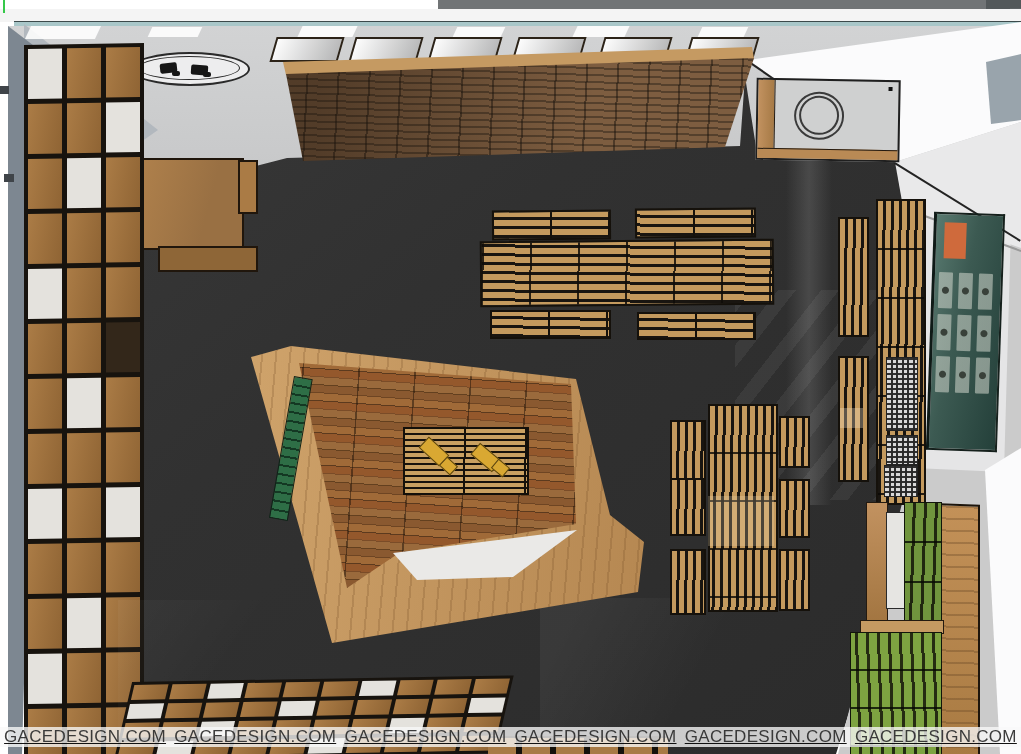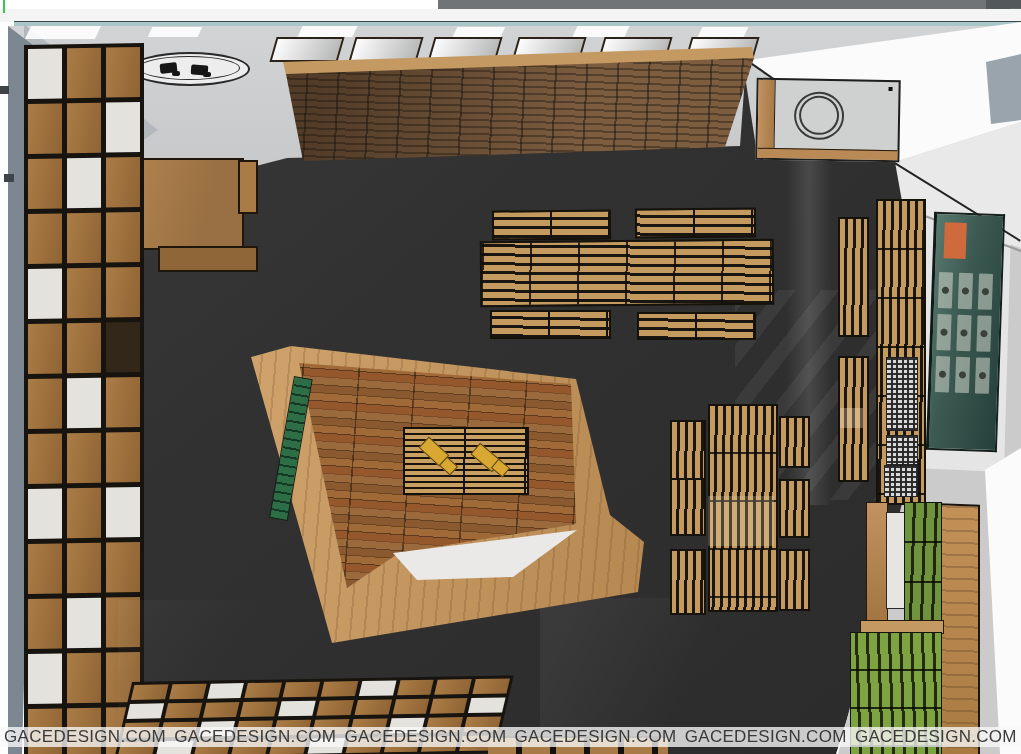--- a/index.html
+++ b/index.html
@@ -177,21 +177,21 @@
     background:repeating-linear-gradient(180deg,transparent 0 38px,rgba(5,8,2,.8) 38px 40px),
                repeating-linear-gradient(92deg,var(--green-shelf,#70943d) 0 8px,#20260f 8px 11px);border:1px solid #11150a;}
   .gs-woodside{position:absolute;left:92px;top:6px;width:36px;height:250px;transform:skewY(2deg);
     background:repeating-linear-gradient(180deg,rgba(90,60,30,.3) 0 2px,transparent 2px 12px),linear-gradient(180deg,#c39158,#a87a42);border:2px solid #1d150c;}
   .gs-divider{position:absolute;left:12px;top:122px;width:82px;height:12px;background:var(--wood-light,#c59a62);border:1px solid #241a10;}
   .gs-green-low{position:absolute;left:2px;top:134px;width:90px;height:122px;
     background:repeating-linear-gradient(180deg,transparent 0 36px,rgba(5,8,2,.8) 36px 38px),
                repeating-linear-gradient(88deg,var(--green-shelf2,#7ea441) 0 8px,#252b12 8px 11px);border:1px solid #11150a;}
 
   
-  .wm-bar{left:0;top:727px;width:1021px;height:20px;background:rgba(248,248,248,.78);display:flex;align-items:center;justify-content:space-around;}
+  .wm-bar{left:0;top:727px;width:1021px;height:20px;background:rgba(248,248,248,.78);display:flex;align-items:center;justify-content:space-around;text-decoration:underline;}
   .wm-bar span{font-size:17px;letter-spacing:.3px;color:var(--wm-text,#2d2d2d);opacity:.92;white-space:nowrap;}
 </style>
 </head>
 <body>
 
 <div id="stage">
 
   <div class="abs top-grey"></div>
   <div class="abs top-dark1"></div>
   <div class="abs top-dark2"></div>

